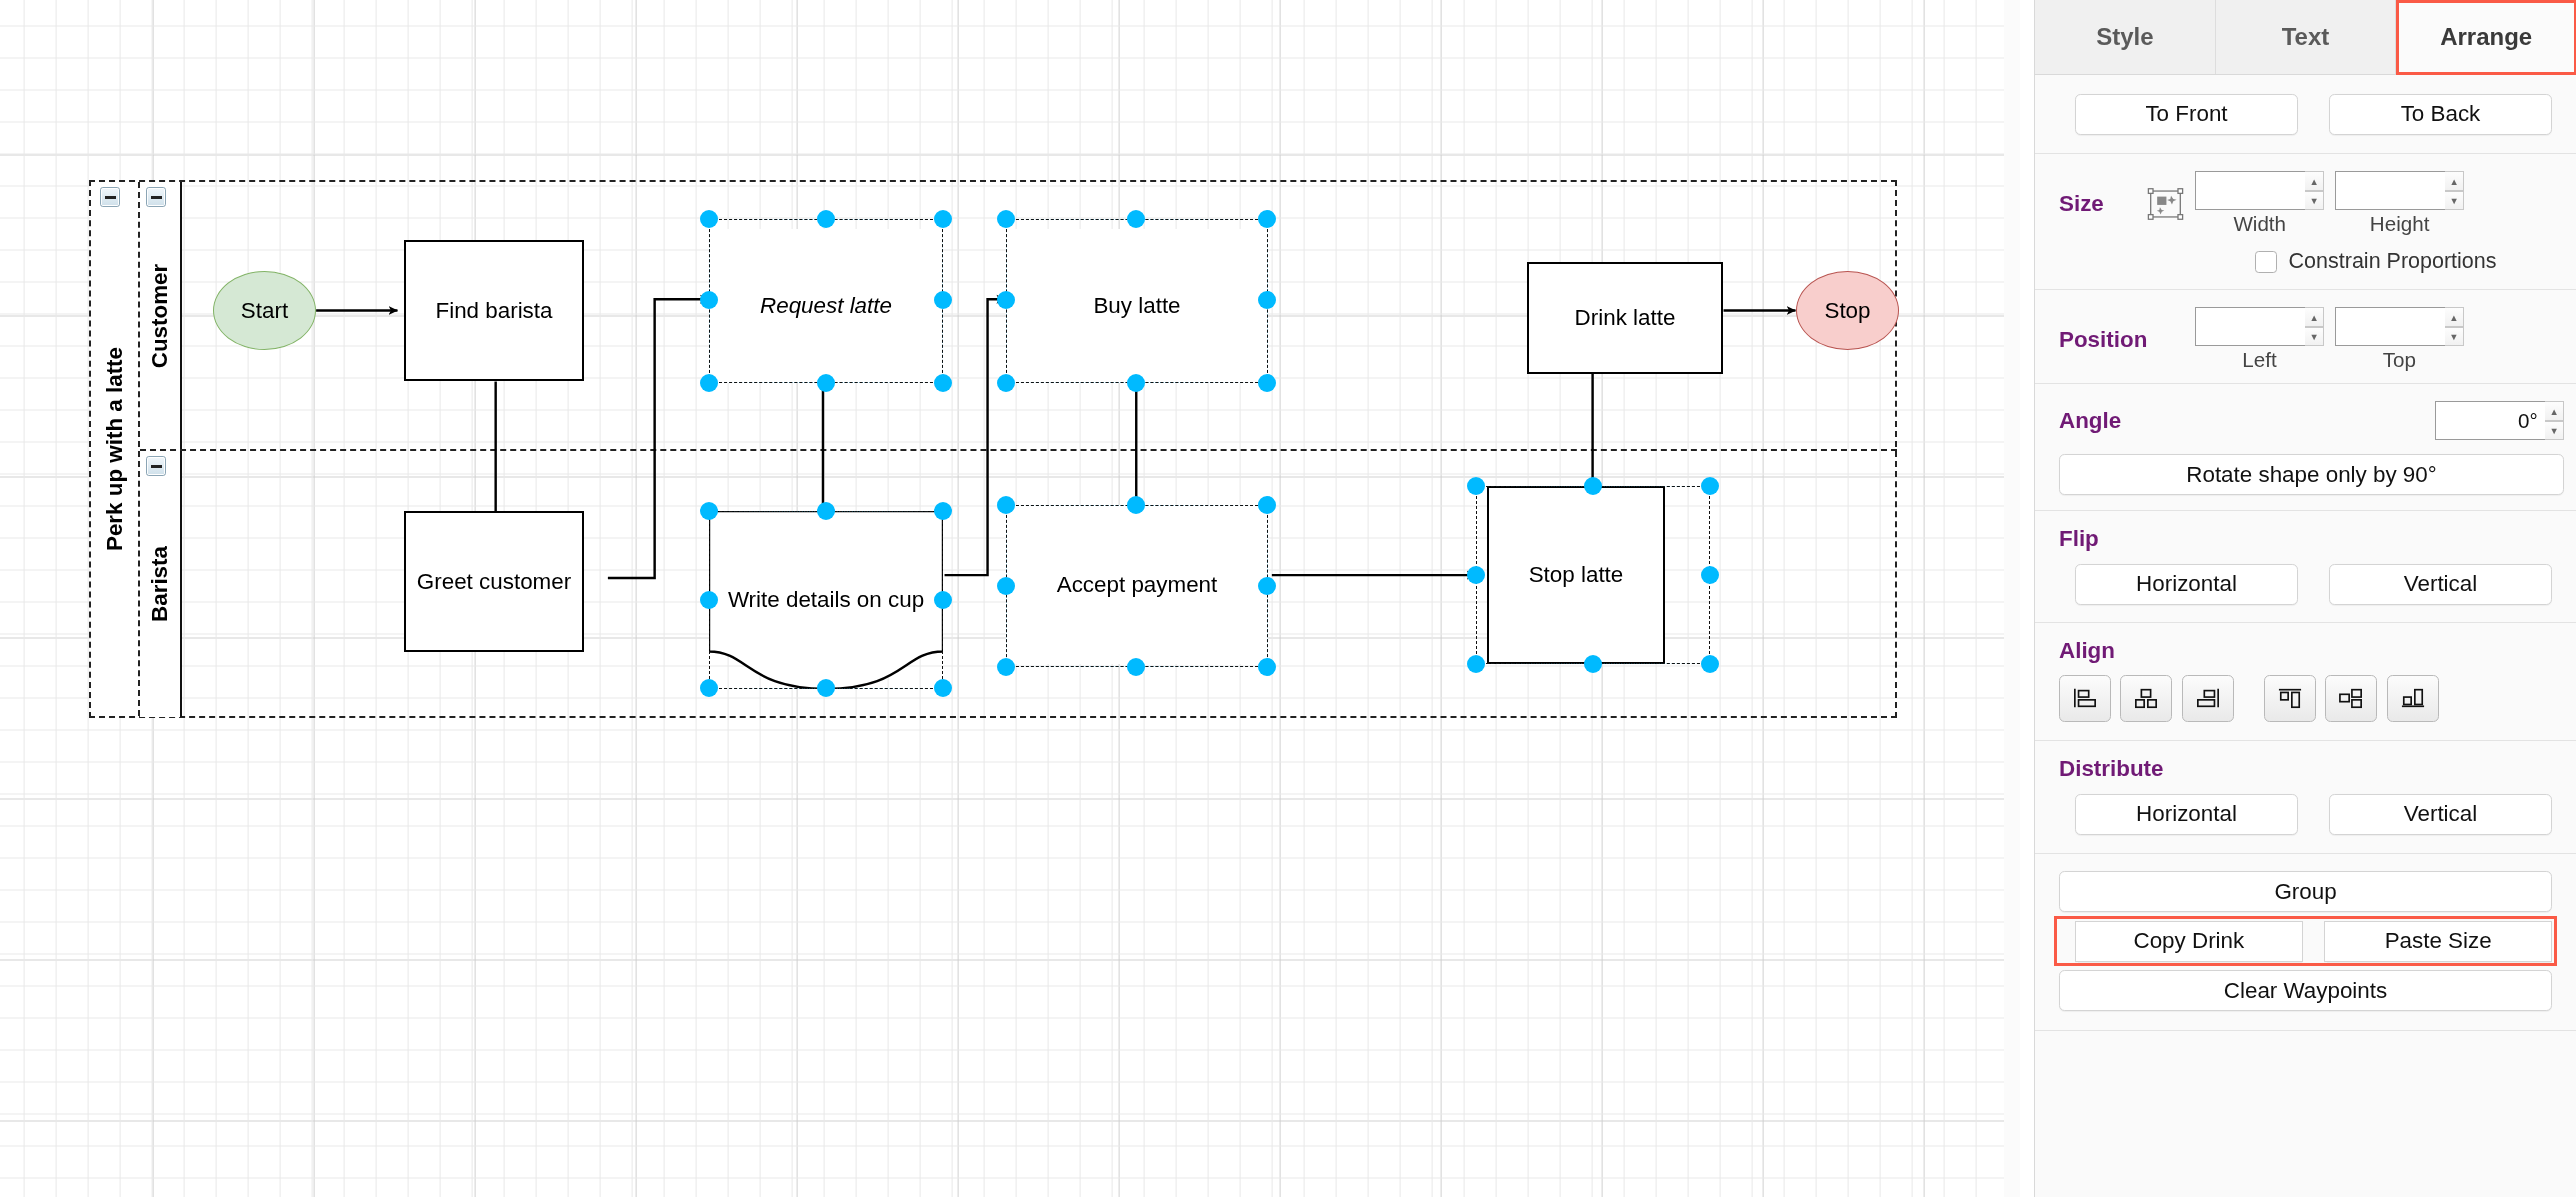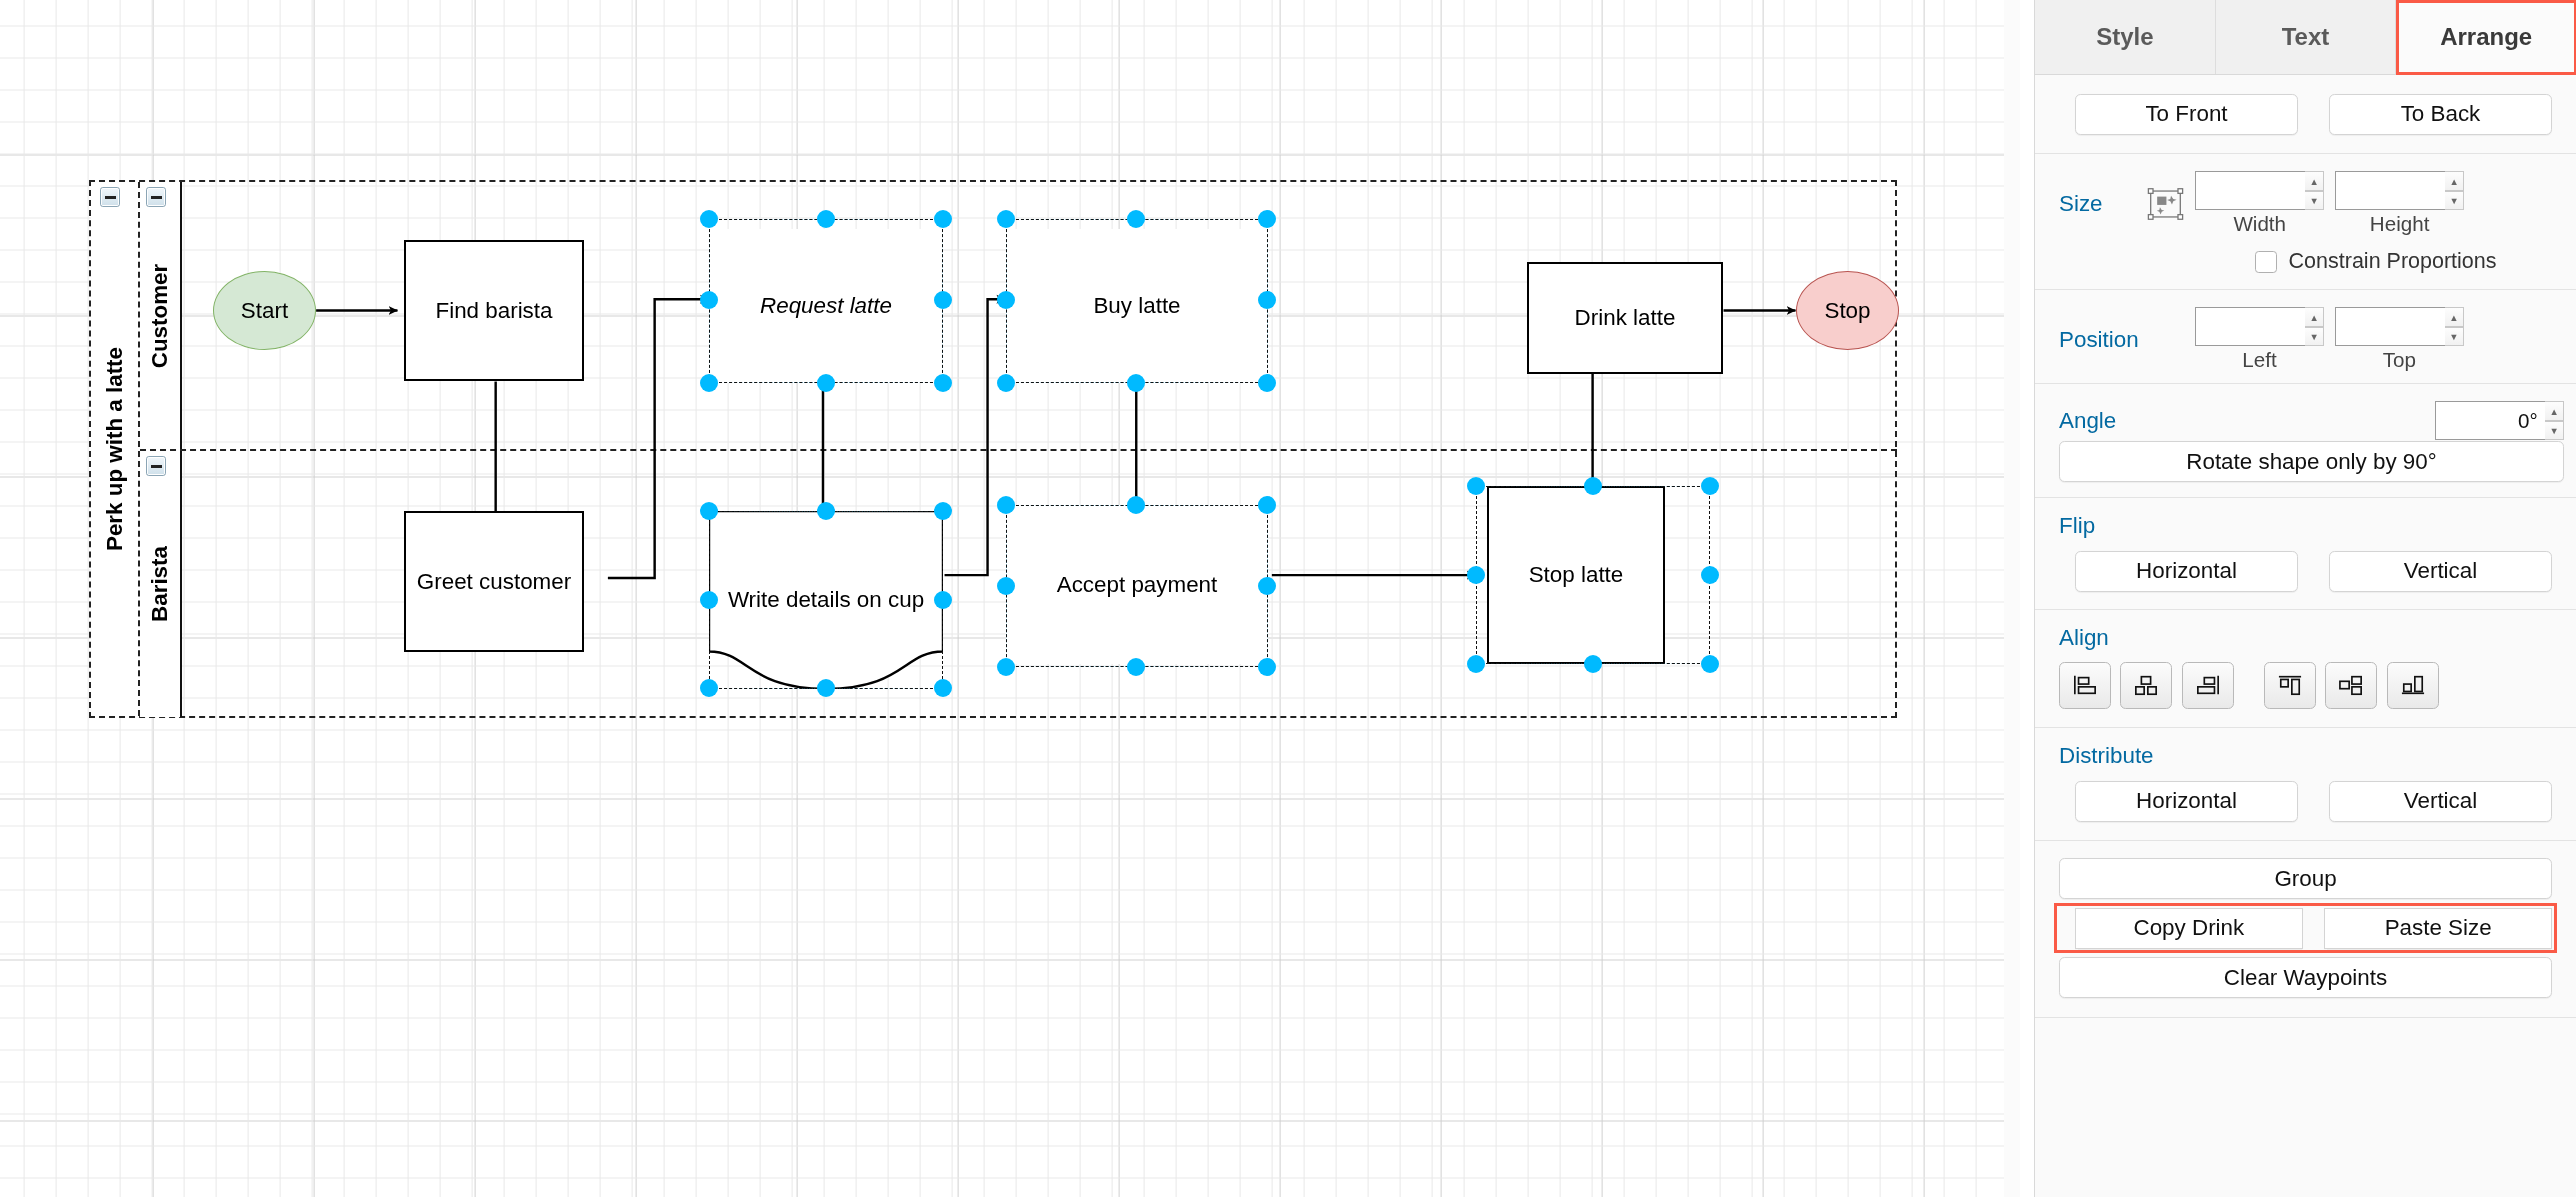--- a/index.html
+++ b/index.html
@@ -140,21 +140,21 @@
 
   .section { padding: 15px 20.6px; border-bottom: 0.9px solid #e3e3e3; }
   .row { display: flex; align-items: center; }
   .btn {
     background: #ffffff; border: 0.9px solid #d4d4d4; border-radius: 5.6px;
     height: 41px; display: flex; align-items: center; justify-content: center;
     font-size: 22.4px; color: #111; box-shadow: 0 0.9px 0.9px rgba(0,0,0,.05);
   }
   .btn-pair { display: flex; gap: 15px; }
   .btn-pair .btn { flex: 1; margin-left: 16px; }
-  .lbl { font-weight: normal; font-size: 22.4px; color: #0369a1; }
+  .lbl { font-weight: bold; font-size: 22.4px; color: #701a75; }
 
   .spin-wrap { position: relative; display: flex; align-items: stretch; }
   .spin-input {
     width: 110px; height: 39px; background: #fff;
     border: 0.9px solid #9a9a9a; border-right: none;
     font-size: 20.6px; color: #111; text-align: right;
     padding: 0 7.5px; line-height: 37px;
   }
   .spin-btns { width: 18.7px; display: flex; flex-direction: column; }
   .spin-btns div {
@@ -430,21 +430,21 @@
       <div class="row" style="justify-content:space-between;">
         <div class="lbl">Angle</div>
         <div class="spin-wrap">
           <input class="spin-input" value="0°" style="">
           <div class="spin-btns">
             <div>▲</div>
             <div>▼</div>
           </div>
         </div>
       </div>
-      <div class="btn" style="margin-top:1px;text-align:right;">
+      <div class="btn" style="margin-top:14px;text-align:right;">
         <span>Rotate shape only by 90°</span>
       </div>
     </div>
 
     <div class="section" style="padding:15px 24px 17px 24px;">
       <div class="lbl" style="margin-bottom:11.2px;">Flip</div>
       <div class="btn-pair">
         <div class="btn">
           <span>Horizontal</span>
         </div>

